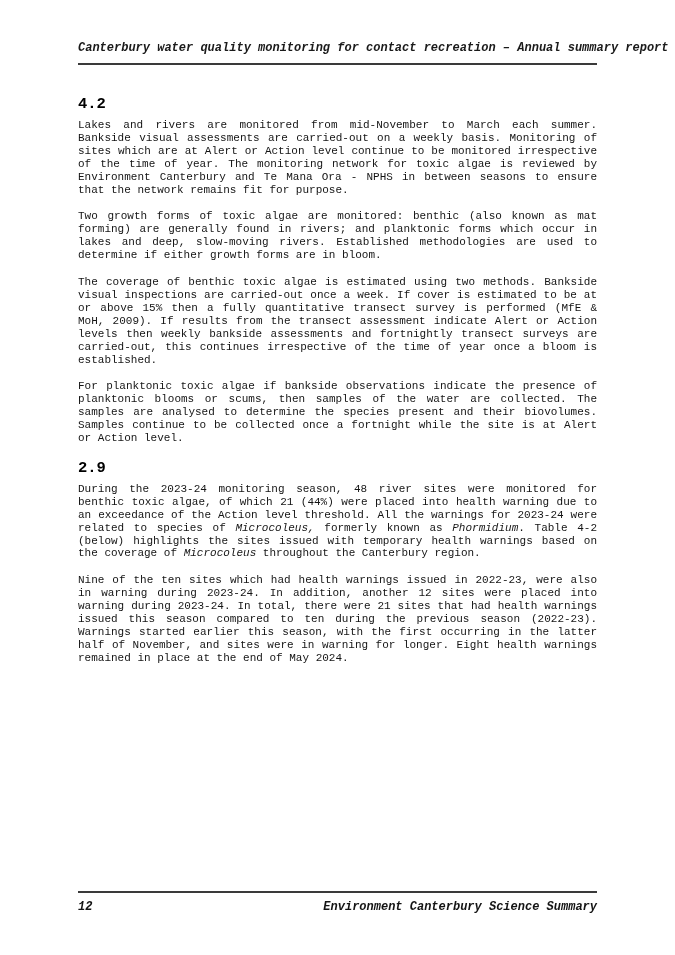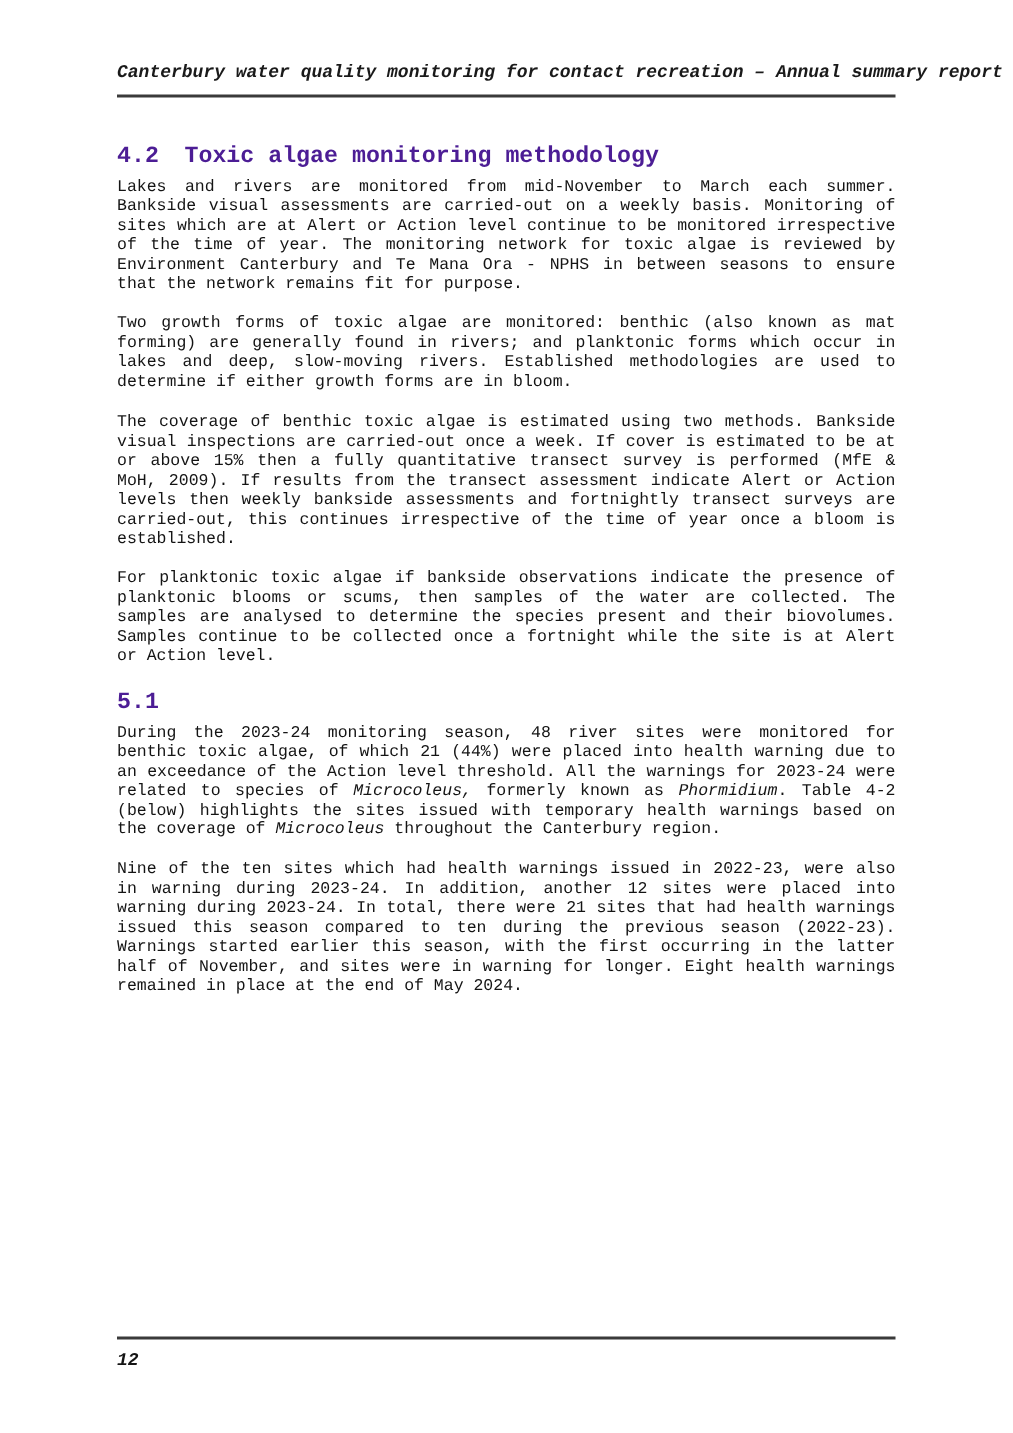--- a/index.html
+++ b/index.html
@@ -29,21 +29,21 @@
     border-top: 2px solid #3a3a3a;
     margin: 8px 0 30px 0;
   }
 
   h2.sec-heading {
     display: flex;
     font-size: 15.5px;
     font-weight: bold;
     line-height: 18px;
     margin: 13px 0 6px 0;
-    color: #4c1d95;
+    color: #000000;
   }
   h2.sec-heading .sec-num { width: 45px; flex: none; }
 
   p.body-para {
     font-size: 11px;
     line-height: 12.9px;
     text-align: justify;
     margin: 5px 0 14px 0;
     color: #141414;
   }
@@ -75,36 +75,36 @@
   <div class="content">
 
     <div class="doc-header">
       <div class="running-title">Canterbury water quality monitoring for contact recreation – Annual summary report 2023-24</div>
     </div>
     <div class="header-rule"></div>
 
     <section>
       <h2 class="sec-heading">
           <span class="sec-num">4.2</span>
-          <span>Toxic algae monitoring methodology</span>
         </h2>
       <p class="body-para">Lakes and rivers are monitored from mid-November to March each summer. Bankside visual assessments are carried-out on a weekly basis. Monitoring of sites which are at Alert or Action level continue to be monitored irrespective of the time of year. The monitoring network for toxic algae is reviewed by Environment Canterbury and Te Mana Ora - NPHS in between seasons to ensure that the network remains fit for purpose.</p>
       <p class="body-para">Two growth forms of toxic algae are monitored: benthic (also known as mat forming) are generally found in rivers; and planktonic forms which occur in lakes and deep, slow-moving rivers. Established methodologies are used to determine if either growth forms are in bloom.</p>
       <p class="body-para">The coverage of benthic toxic algae is estimated using two methods. Bankside visual inspections are carried-out once a week. If cover is estimated to be at or above 15% then a fully quantitative transect survey is performed (MfE &amp; MoH, 2009). If results from the transect assessment indicate Alert or Action levels then weekly bankside assessments and fortnightly transect surveys are carried-out, this continues irrespective of the time of year once a bloom is established.</p>
       <p class="body-para">For planktonic toxic algae if bankside observations indicate the presence of planktonic blooms or scums, then samples of the water are collected. The samples are analysed to determine the species present and their biovolumes. Samples continue to be collected once a fortnight while the site is at Alert or Action level.</p>
     </section>
 
     <section>
       <h2 class="sec-heading">
-          <span class="sec-num">5.1</span>
+          <span class="sec-num">2.9</span>
         </h2>
       <p class="body-para"><span>During the 2023-24 monitoring season, 48 river sites were monitored for benthic toxic algae, of which 21 (44%) were placed into health warning due to an exceedance of the Action level threshold. All the warnings for 2023-24 were related to species of </span><span class="it">Microcoleus,</span><span> formerly known as </span><span class="it">Phormidium</span><span>. Table 4-2 (below) highlights the sites issued with temporary health warnings based on the coverage of </span><span class="it">Microcoleus</span><span> throughout the Canterbury region.</span></p>
       <p class="body-para">Nine of the ten sites which had health warnings issued in 2022-23, were also in warning during 2023-24. In addition, another 12 sites were placed into warning during 2023-24. In total, there were 21 sites that had health warnings issued this season compared to ten during the previous season (2022-23). Warnings started earlier this season, with the first occurring in the latter half of November, and sites were in warning for longer. Eight health warnings remained in place at the end of May 2024.</p>
     </section>
 
   </div>
 
   <div class="doc-footer">
     <div class="footer-row">
       <span>12</span>
+      <span>Environment Canterbury Science Summary</span>
     </div>
   </div>
 </div>
 
 </body></html>

